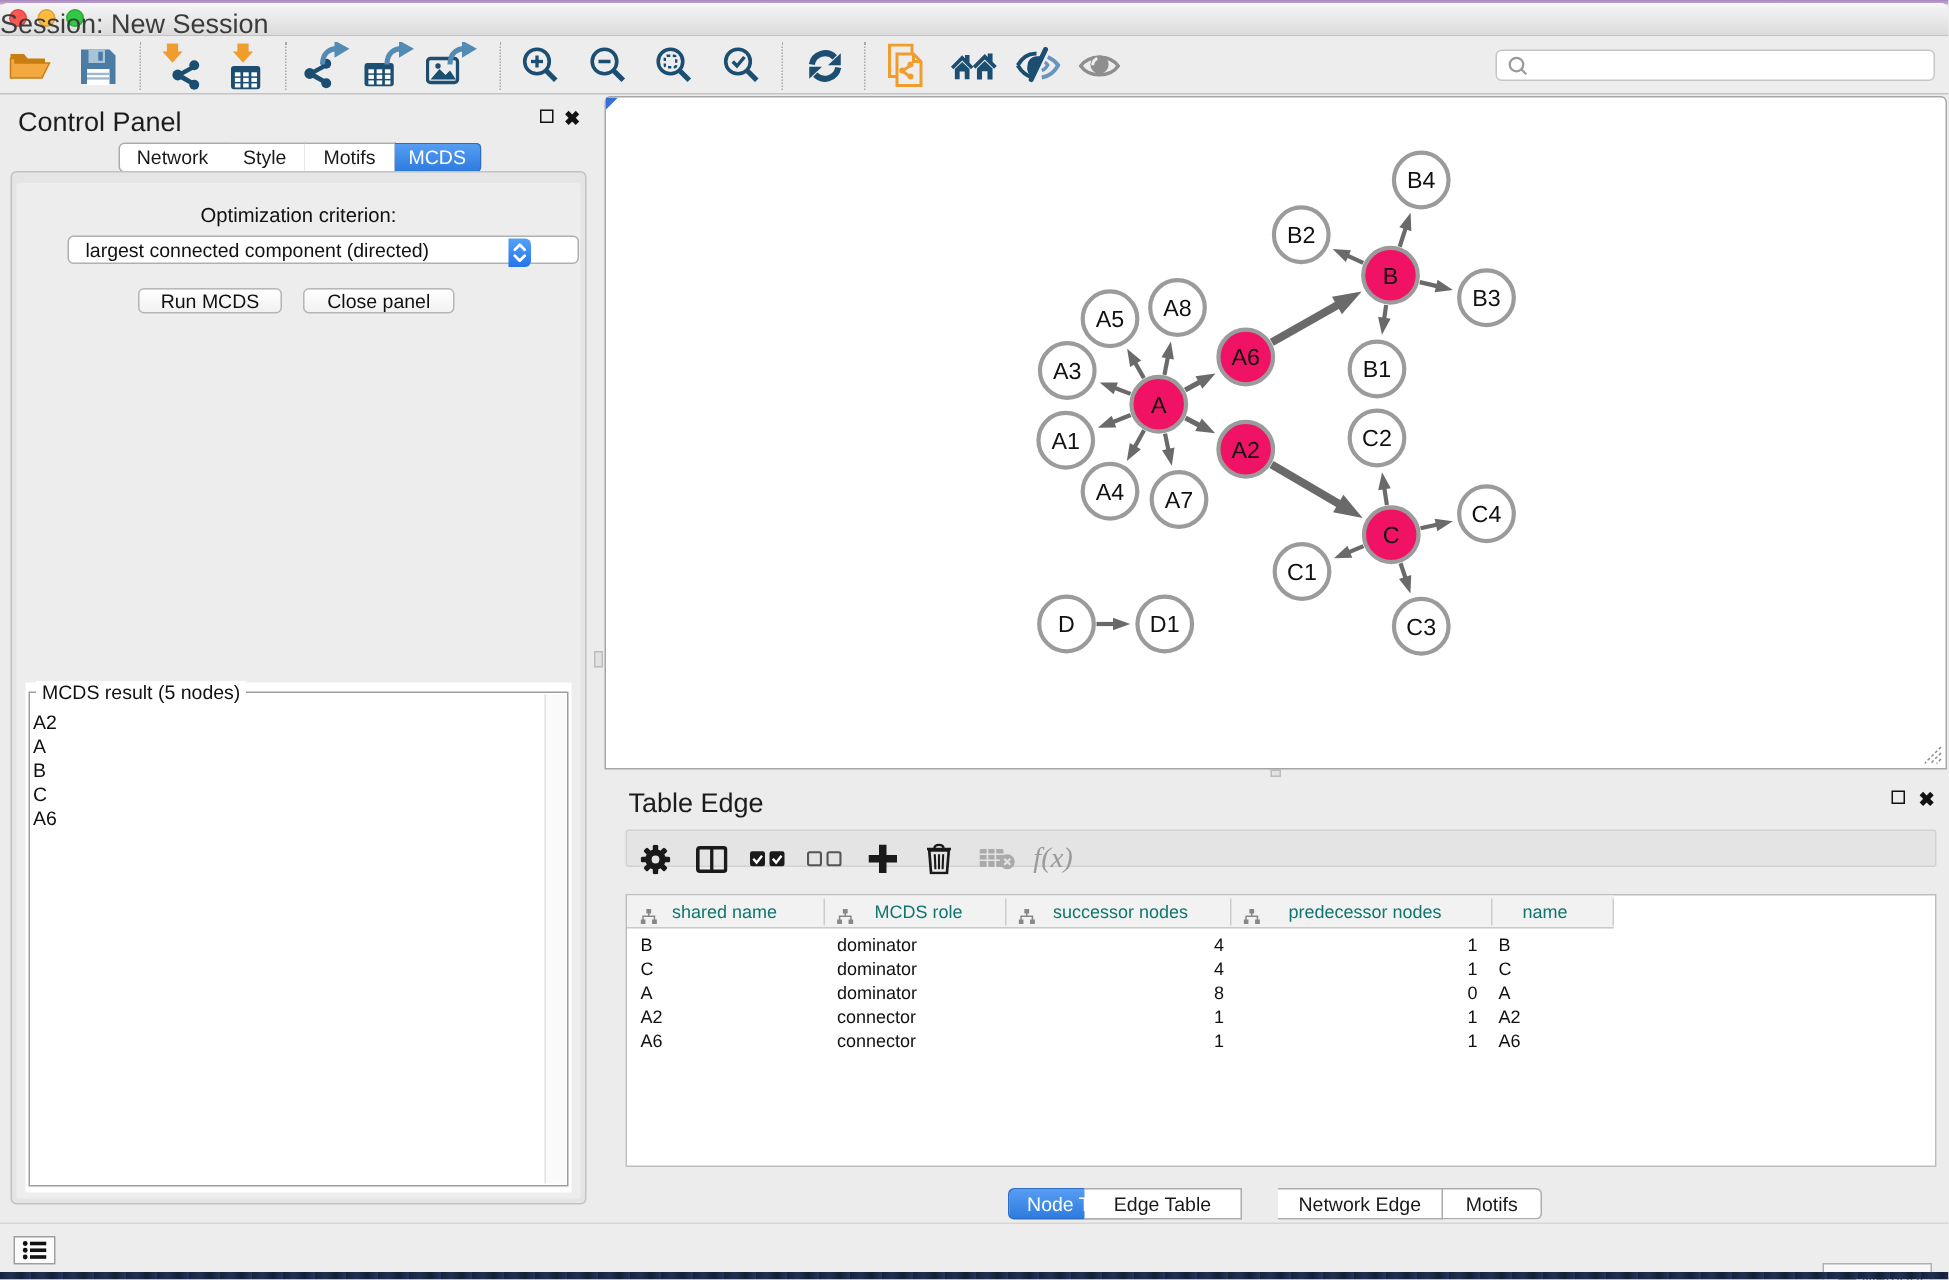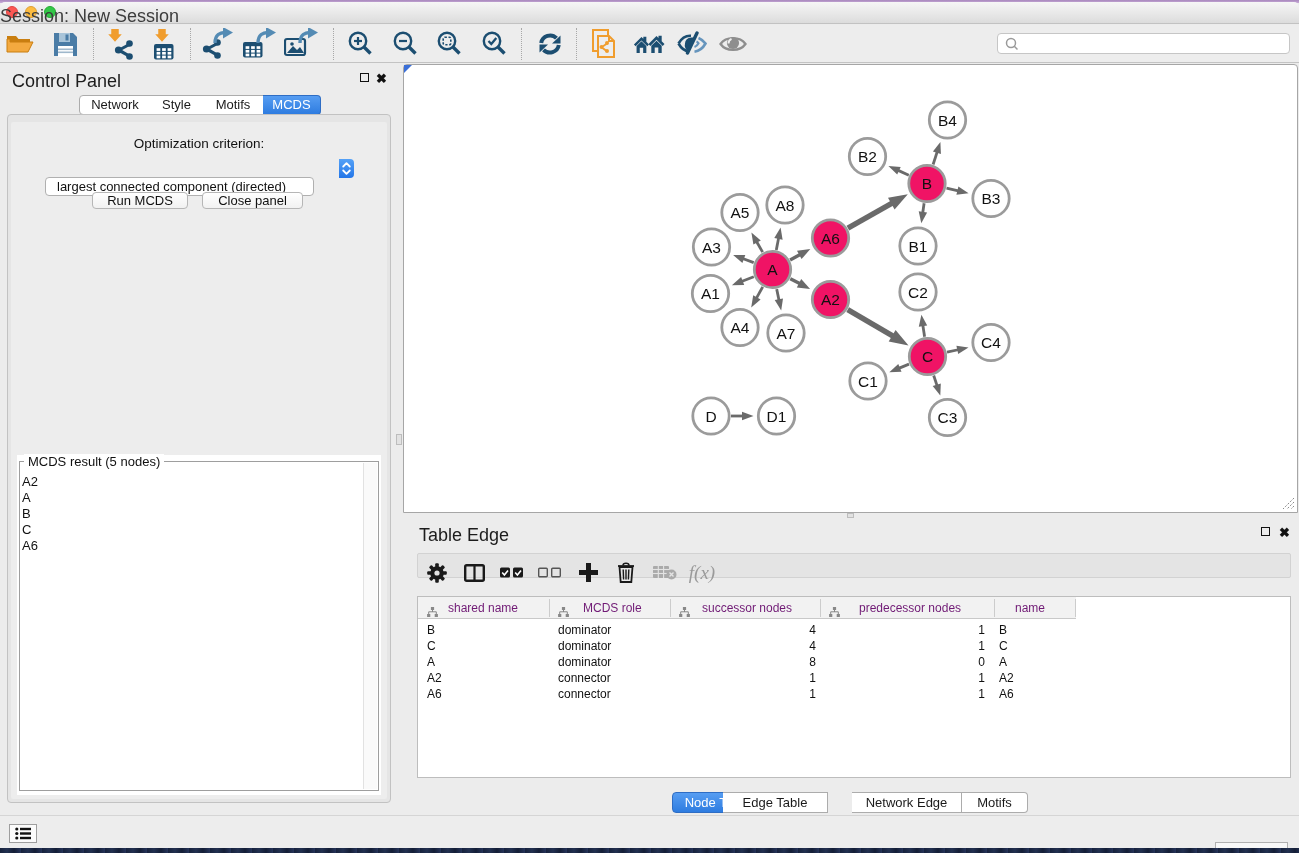--- a/index.html
+++ b/index.html
@@ -21,42 +21,42 @@
 
 
 .ptitle { font-size:18px; color:#1c1c1c; }
 .winbtn-sq { width:9px; height:9px; border:1.5px solid #111; }
 .winbtn-x { font-size:13px; font-weight:bold; color:#111; line-height:10px; }
 
 .cptab { position:absolute; top:95px; height:20px; background:#fff; border:1px solid #acacac; font-size:13px; color:#1a1a1a; text-align:center; line-height:18px; }
 #cpanel { left:7px; top:114px; width:384px; height:689px; background:#e5e5e5; border:1px solid #c2c2c2; border-radius:4px; }
 #cpinner { left:11px; top:122px; width:376px; height:677px; background:#ededed; border-radius:2px; }
 
-#dropdown { left:45px; top:177px; width:269px; height:19px; background:#fff; border:1px solid #b0b0b0; border-radius:4px; font-size:13px; color:#111; line-height:17px; padding-left:11px; }
+#dropdown { left:45px; top:157px; width:341px; height:19px; background:#fff; border:1px solid #b0b0b0; border-radius:4px; font-size:13px; color:#111; line-height:17px; padding-left:11px; }
 #spinner { left:339px; top:159px; width:15px; height:19px; border-radius:0 4px 4px 0; background:linear-gradient(#54a1f7,#2476e8); }
 .btn { position:absolute; height:17px; background:linear-gradient(#ffffff,#f1f1f1); border:1px solid #b6b6b6; border-radius:4px; font-size:13px; color:#111; text-align:center; line-height:16px; }
 
 #mcdsbox { left:17px; top:455px; width:364px; height:340px; background:#fff; }
 #mcdsborder { left:2px; top:6px; right:2px; bottom:4px; border:1px solid #9e9e9e; }
 #mcdslegend { left:4px; top:-8px; background:#fff; padding:0 4px; font-size:13px; color:#111; }
 #mcdslist { left:2px; top:12px; font-size:13px; color:#111; line-height:16px; }
 #mcdsscroll { right:1px; top:1px; width:14px; bottom:1px; background:#fafafa; border-left:1px solid #e2e2e2; }
 
 
 #gwin { left:403px; top:64px; width:895px; height:449px; background:#fff; border:1px solid #a6a6a6; border-radius:4px 4px 0 0; }
 #gtitle { left:0; top:0; width:100%; height:21px; background:linear-gradient(#f0f0f0,#d6d6d6); border-bottom:1px solid #a6a6a6; border-radius:4px 4px 0 0; }
 #gtitle .tl { position:absolute; width:12px; height:12px; border-radius:50%; top:4px; }
 
 
 #tptoolbar { left:417px; top:553px; width:874px; height:25px; background:#e4e4e4; border:1px solid #d2d2d2; border-radius:2px; }
 .tpicon { position:absolute; top:0; height:37px; display:flex; align-items:center; justify-content:center; }
 #ttable { left:417px; top:596px; width:874px; height:182px; background:#fff; border:1px solid #bdbdbd; }
 #thead { left:0; top:0; width:658px; height:22px; background:#f2f2f2; border-bottom:1px solid #c9c9c9; }
 .colsep { position:absolute; top:2px; height:18px; border-left:1px solid #cccccc; }
-.hcell { position:absolute; top:4px; font-size:12px; color:#701a75; }
+.hcell { position:absolute; top:4px; font-size:12px; color:#0f766e; }
 .hicon { position:absolute; top:6px; }
 .cell { position:absolute; font-size:12px; color:#111; }
 
 .btab { position:absolute; top:792px; height:21px; background:#fff; border:1px solid #acacac; font-size:13px; color:#1a1a1a; text-align:center; line-height:19px; }
 
 
 #statusbar { left:0; top:815px; width:1299px; height:33px; background:#ededed; border-top:1px solid #d5d5d5; }
 #darkstrip { left:0; top:848px; width:1299px; height:5px; background:repeating-linear-gradient(90deg,#17223c 0px,#223050 7px,#141e36 14px,#26345a 21px); }
 #memorybtn { left:1215px; top:822px; width:73px; height:23px; background:#f8f8f8; border:1px solid #b0b0b0; font-size:12px; color:#111;margin-top:20px; }
 #listbtn { left:9px; top:824px; width:28px; height:19px; background:#fbfbfb; border:1px solid #9e9e9e; }

